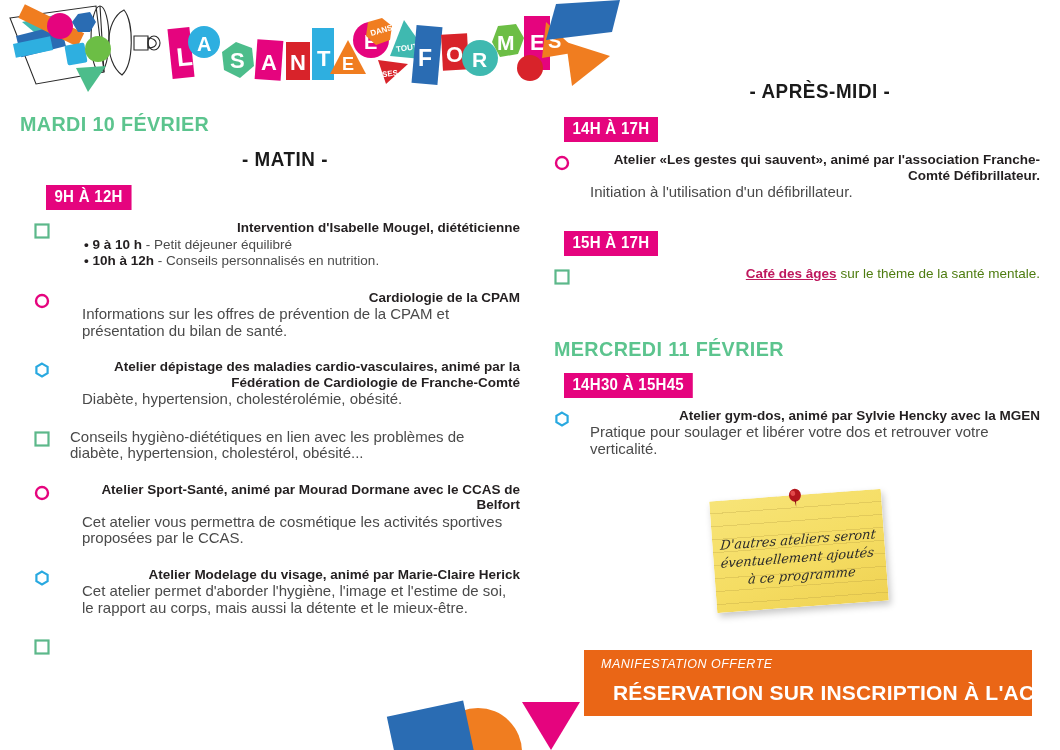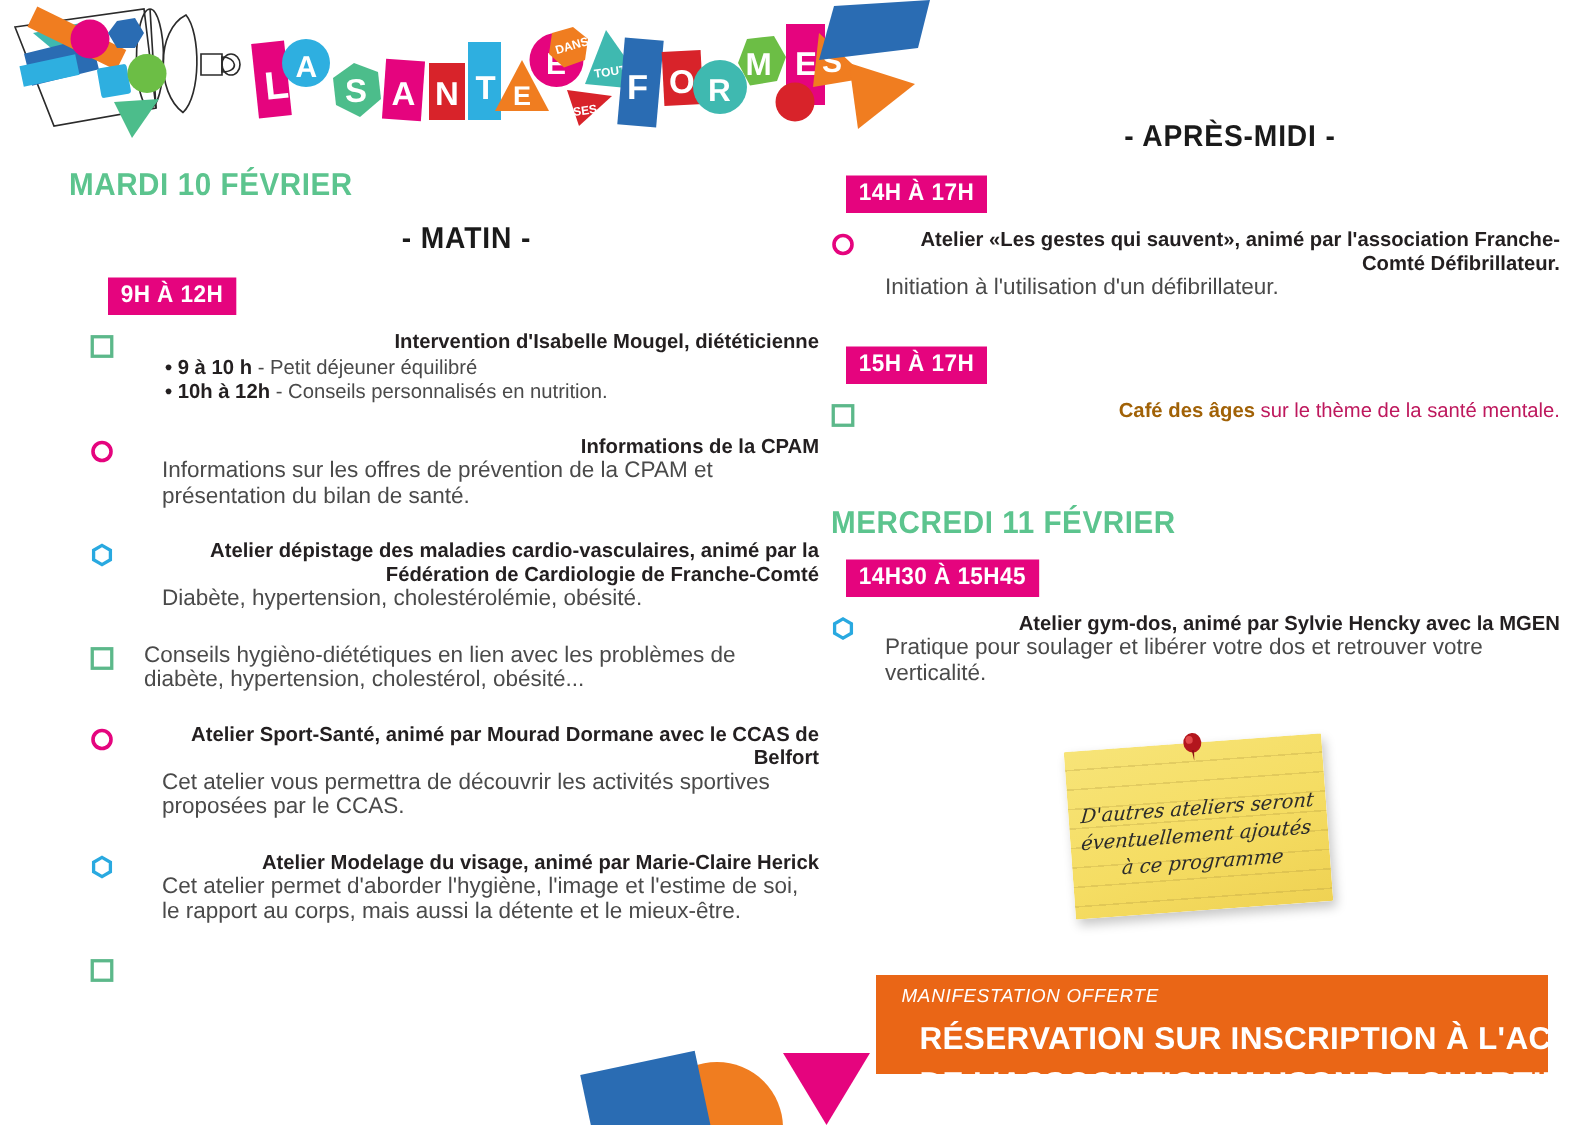--- a/index.html
+++ b/index.html
@@ -17,21 +17,21 @@
 
   
   #logo-band {
     position: absolute; left: 0; top: 0;
     width: 1060px; height: 105px;
   }
   #logo-band svg { display: block; }
 
   
   .column { position: absolute; }
-  #left-column  { left: 46px;  top: 112px; width: 500px; }
+  #left-column  { left: 20px;  top: 112px; width: 500px; }
   #right-column { left: 540px; top: 80px;  width: 500px; }
 
   
   .day-heading {
     color: #5cc48e;
     font-weight: 700;
     font-size: 21px;
     letter-spacing: 0.4px;
     font-stretch: condensed;
     transform: scaleX(0.94);
@@ -107,26 +107,27 @@
     padding: 0;
   }
   .entry-sublist li {
     font-size: 13.5px;
     line-height: 16.5px;
     color: #4a4a4a;
   }
   .entry-sublist li .bold { font-weight: 700; color: #231f20; }
   .inline-title {
     font-weight: 700;
-    color: #a16207;
+    color: #be185d;
     font-size: 13.5px;
+    text-decoration: underline;
   }
   .inline-rest {
     font-weight: 400;
-    color: #be185d;
+    color: #4d7c0f;
     font-size: 13.5px;
   }
 
   
   #sticky-note {
     position: absolute;
     left: 713px; top: 495px;
     width: 172px; height: 112px;
     transform: rotate(-4.2deg);
   }
@@ -311,21 +312,21 @@
     </div>
   </div>
 
   <div class="entry">
     <span class="bullet">
       <svg width="16" height="16" viewBox="0 0 16 16">
           <circle cx="8" cy="8" r="6" fill="none" stroke="#e5047e" stroke-width="2.4"></circle>
         </svg>
     </span>
     <div class="entry-body">
-      <p class="entry-title">Informations de la CPAM</p>
+      <p class="entry-title">Cardiologie de la CPAM</p>
       <p class="entry-desc">Informations sur les offres de prévention de la CPAM et présentation du bilan de santé.</p>
     </div>
   </div>
 
   <div class="entry">
     <span class="bullet">
       <svg width="16" height="16" viewBox="0 0 16 16">
           <polygon points="8,1.6 13.6,4.8 13.6,11.2 8,14.4 2.4,11.2 2.4,4.8" fill="none" stroke="#29a9e0" stroke-width="2.2"></polygon>
         </svg>
     </span>
@@ -347,21 +348,21 @@
   </div>
 
   <div class="entry">
     <span class="bullet">
       <svg width="16" height="16" viewBox="0 0 16 16">
           <circle cx="8" cy="8" r="6" fill="none" stroke="#e5047e" stroke-width="2.4"></circle>
         </svg>
     </span>
     <div class="entry-body">
       <p class="entry-title">Atelier Sport-Santé, animé par Mourad Dormane avec le CCAS de Belfort</p>
-      <p class="entry-desc">Cet atelier vous permettra de découvrir les activités sportives proposées par le CCAS.</p>
+      <p class="entry-desc">Cet atelier vous permettra de cosmétique les activités sportives proposées par le CCAS.</p>
     </div>
   </div>
 
   <div class="entry">
     <span class="bullet">
       <svg width="16" height="16" viewBox="0 0 16 16">
           <polygon points="8,1.6 13.6,4.8 13.6,11.2 8,14.4 2.4,11.2 2.4,4.8" fill="none" stroke="#29a9e0" stroke-width="2.2"></polygon>
         </svg>
     </span>
     <div class="entry-body">

